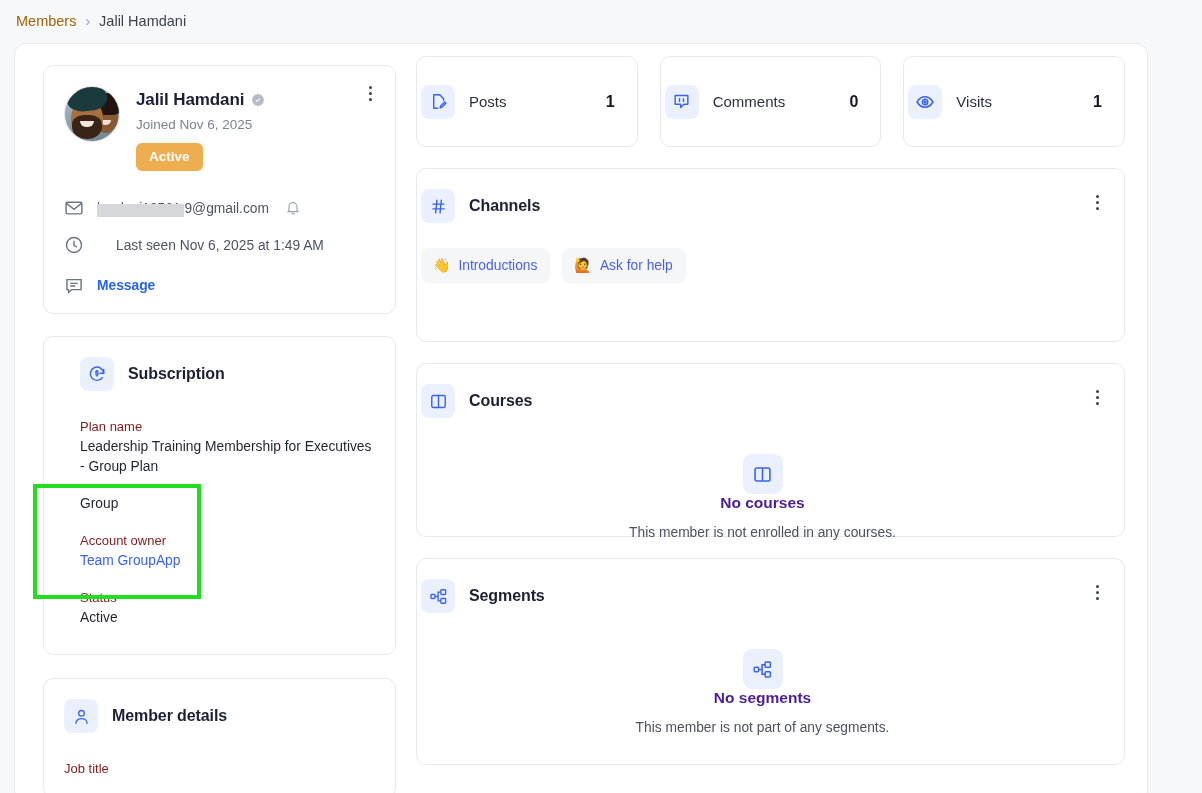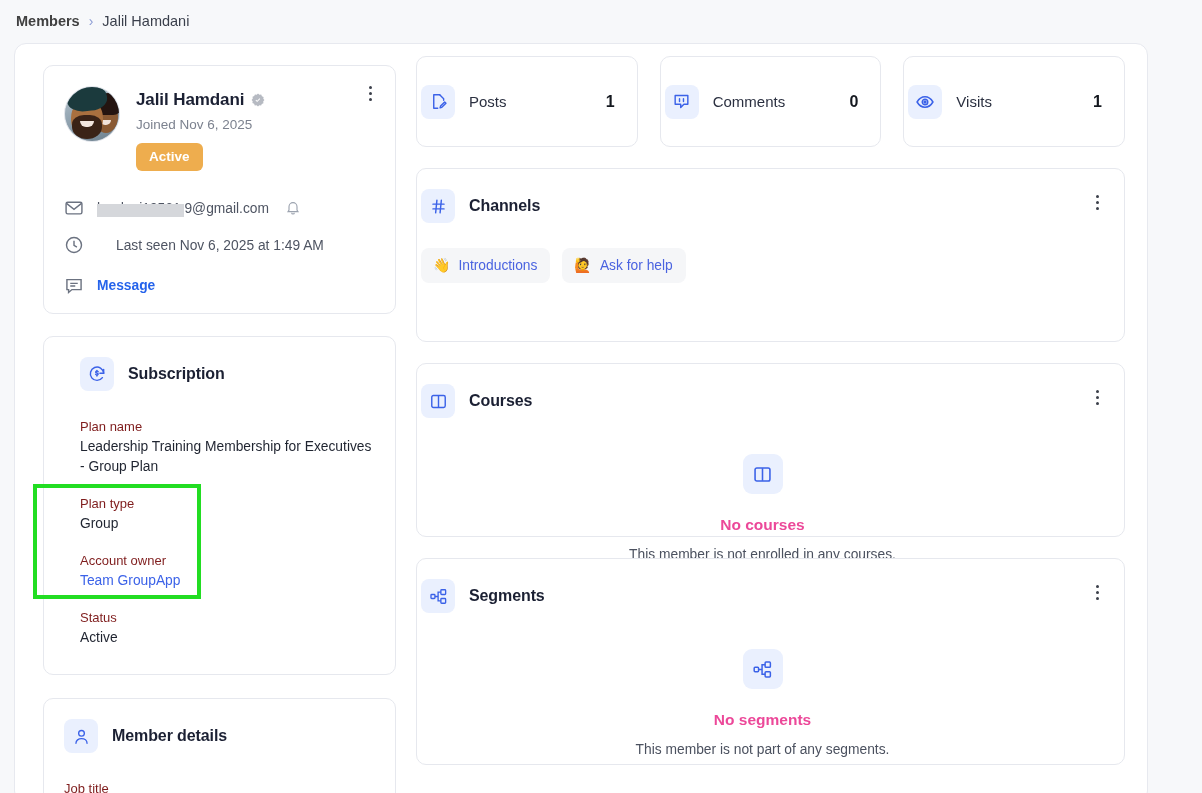--- a/index.html
+++ b/index.html
@@ -17,21 +17,21 @@
   .breadcrumb {
     position: absolute;
     left: 16px;
     top: 12px;
     display: flex;
     align-items: center;
     gap: 9px;
     font-size: 14.5px;
     line-height: 18px;
   }
-  .crumb-link { color: #404040; cursor: pointer; font-weight: bold; }
+  .crumb-link { color: #a16207; cursor: pointer; }
   .crumb-sep  { color: #8b9bd4; font-size: 14px; }
   .crumb-current { color: #3a3f4b; }
 
   
   .page-shell {
     position: absolute;
     left: 14px;
     top: 43px;
     width: 1134px;
     height: 760px;
@@ -200,21 +200,21 @@
     align-items: center;
     margin-top: 36px;
   }
   .empty-tile {
     width: 40px; height: 40px;
     background: #eaf0fe;
     border-radius: 9px;
     display: flex; align-items: center; justify-content: center;
     color: #3b62e8;
   }
-  .empty-title { margin-top: 22px; font-size: 15.5px; font-weight: bold; color: #ec4899; }
+  .empty-title { font-size: 15.5px; font-weight: bold; color: #4c1d95; }
   .empty-sub   { margin-top: 13px; font-size: 13.8px; color: #4b515f; }
 
   .panel.courses  { height: 174px; }
   .panel.segments { height: 207px; }
   .panel.channels { height: 174px; }
 </style>
 </head>
 <body>
 
 <div class="breadcrumb">
@@ -302,21 +302,20 @@
         </span>
         <span class="panel-title">Subscription</span>
       </div>
 
       <div class="field first">
         <div class="field-label">Plan name</div>
         <div class="field-value">Leadership Training Membership for Executives - Group Plan</div>
       </div>
 
       <div class="field tight">
-        <div class="field-label">Plan type</div>
         <div class="field-value">Group</div>
       </div>
 
       <div class="field tight">
         <div class="field-label">Account owner</div>
         <div class="field-value link">Team GroupApp</div>
       </div>
 
       <div class="field tight">
         <div class="field-label">Status</div>

